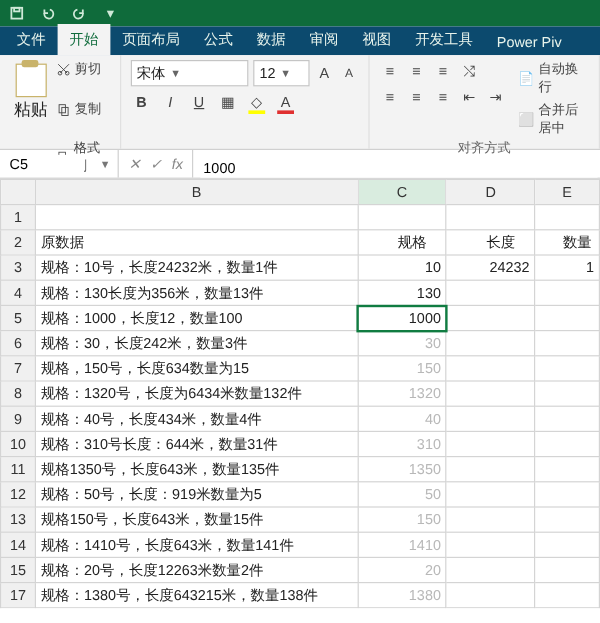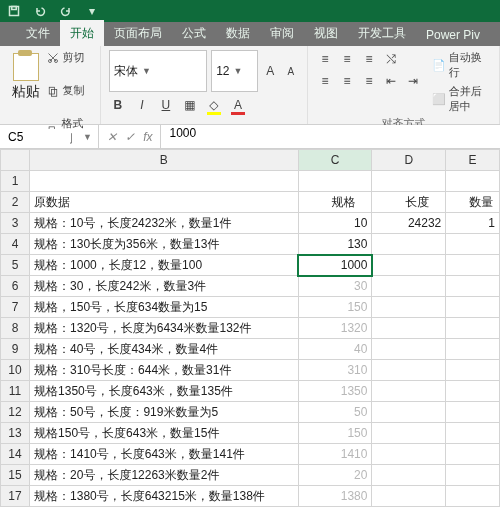--- a/index.html
+++ b/index.html
@@ -1,40 +1,40 @@
 <!DOCTYPE html>
 <html><head>
 <meta charset="utf-8">
 <style>
   html,body{margin:0;padding:0;font-family:"Microsoft YaHei","SimSun",sans-serif;font-size:12px;background:#fff;color:#222;}
   .titlebar{height:22px;background:#0f6b3b;display:flex;align-items:center;padding:0 6px;gap:10px;}
   .titlebar .tbtn{width:16px;height:16px;display:flex;align-items:center;justify-content:center;color:#cfe9d8;font-size:12px;cursor:pointer;}
   .titlebar .tbtn svg{width:12px;height:12px;stroke:#cfe9d8;stroke-width:2;fill:none;}
-  .ribbon-tabs{height:24px;background:#737373;display:flex;align-items:flex-end;padding-left:16px;}
+  .ribbon-tabs{height:24px;background:#0c4a6e;display:flex;align-items:flex-end;padding-left:4px;}
   .rtab{color:#e8f4ec;padding:5px 10px 4px;font-size:12px;cursor:pointer;}
   .rtab.active{background:#f3f3f3;color:#0f6b3b;text-align:center;}
   .ribbon{background:#f3f3f3;border-bottom:1px solid #d0d0d0;display:flex;height:78px;}
   .group{border-right:1px solid #e0e0e0;padding:4px 8px 2px;display:flex;flex-direction:column;justify-content:space-between;min-width:60px;}
   .group .glabel{text-align:center;color:#666;font-size:11px;padding-top:2px;}
   .clip-top{display:flex;gap:4px;}
   .paste{display:flex;flex-direction:column;align-items:center;justify-content:center;width:36px;height:52px;border:1px solid transparent;}
   .paste .pic{width:24px;height:26px;background:linear-gradient(#fff,#fff);border:1px solid #c9b36a;position:relative;}
   .paste .pic:before{content:"";position:absolute;top:-4px;left:4px;width:14px;height:6px;background:#c9b36a;border-radius:2px;}
   .paste .lbl{font-size:14px;margin-top:2px;}
   .vstack{display:flex;flex-direction:column;gap:18px;}
   .mini{display:flex;align-items:center;gap:3px;color:#444;font-size:11px;}
   .mini svg{width:12px;height:12px;}
   .font-row{display:flex;align-items:center;gap:4px;}
-  .combo{height:20px;border:1px solid #c5c5c5;background:#fff;display:flex;align-items:center;padding:10px 4px;font-size:12px;}
+  .combo{height:20px;border:1px solid #c5c5c5;background:#fff;display:flex;align-items:center;padding:0 4px;font-size:12px;}
   .combo .dd{margin-left:4px;font-size:9px;color:#666;}
   .btnrow{display:flex;gap:6px;align-items:center;margin-top:4px;}
   .ibtn{width:18px;height:18px;display:flex;align-items:center;justify-content:center;color:#444;}
   .align-col{display:flex;flex-direction:column;gap:4px;}
   .align-row{display:flex;gap:4px;}
-  .fx-bar{display:flex;align-items:flex-start;height:23px;border-bottom:1px solid #d0d0d0;background:#fff;}
+  .fx-bar{display:flex;align-items:flex-end;height:23px;border-bottom:1px solid #d0d0d0;background:#fff;}
   .namebox{width:86px;border-right:1px solid #d0d0d0;height:100%;display:flex;align-items:center;padding:0 6px;}
   .namebox input{border:none;outline:none;width:60px;font-size:12px;}
   .namebox .dd{color:#777;font-size:9px;margin-left:auto;}
   .fx-icons{display:flex;align-items:center;gap:8px;padding:0 8px;color:#888;border-right:1px solid #d0d0d0;height:100%;}
   .fx-icons span{font-style:italic;}
   .fx-input{flex:1;padding:0 6px;}
   .fx-input input{border:none;outline:none;width:100%;font-size:12px;}
   .sheet{position:relative;overflow:hidden;}
   table{border-collapse:collapse;table-layout:fixed;width:100%;}
   th,td{border:1px solid #d4d4d4;height:20px;padding:0 4px;font-size:12px;white-space:nowrap;overflow:hidden;}

